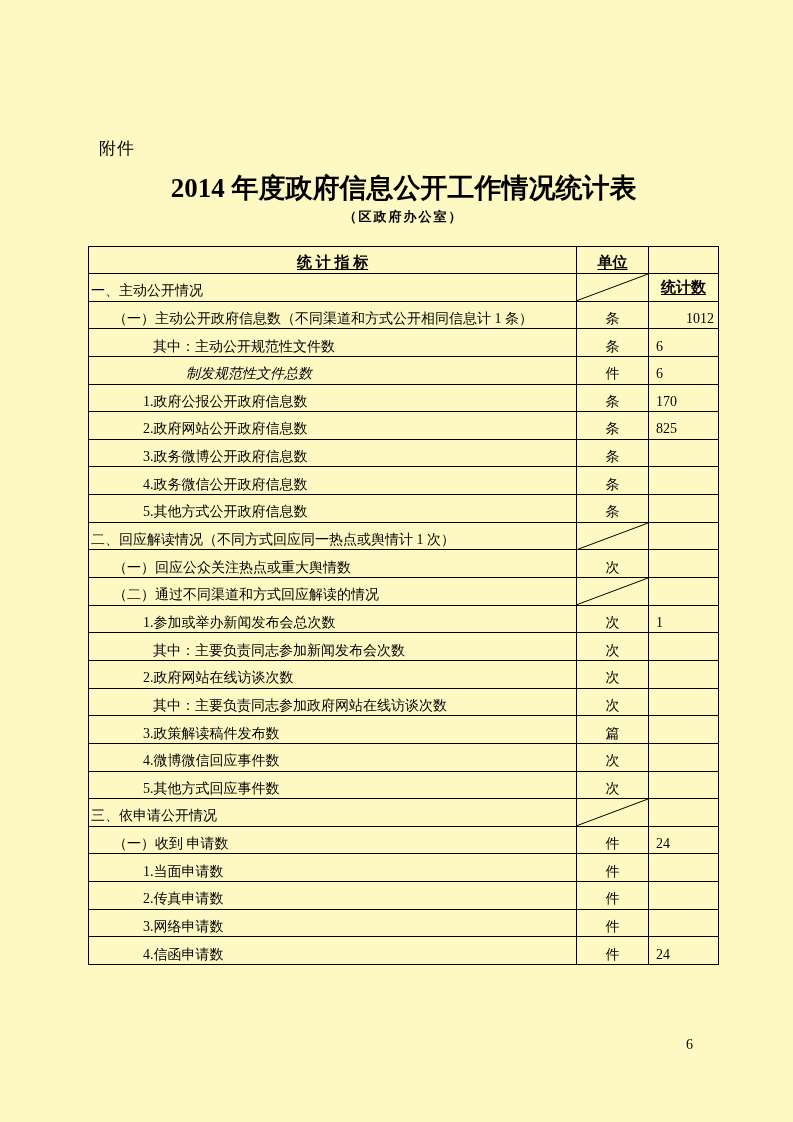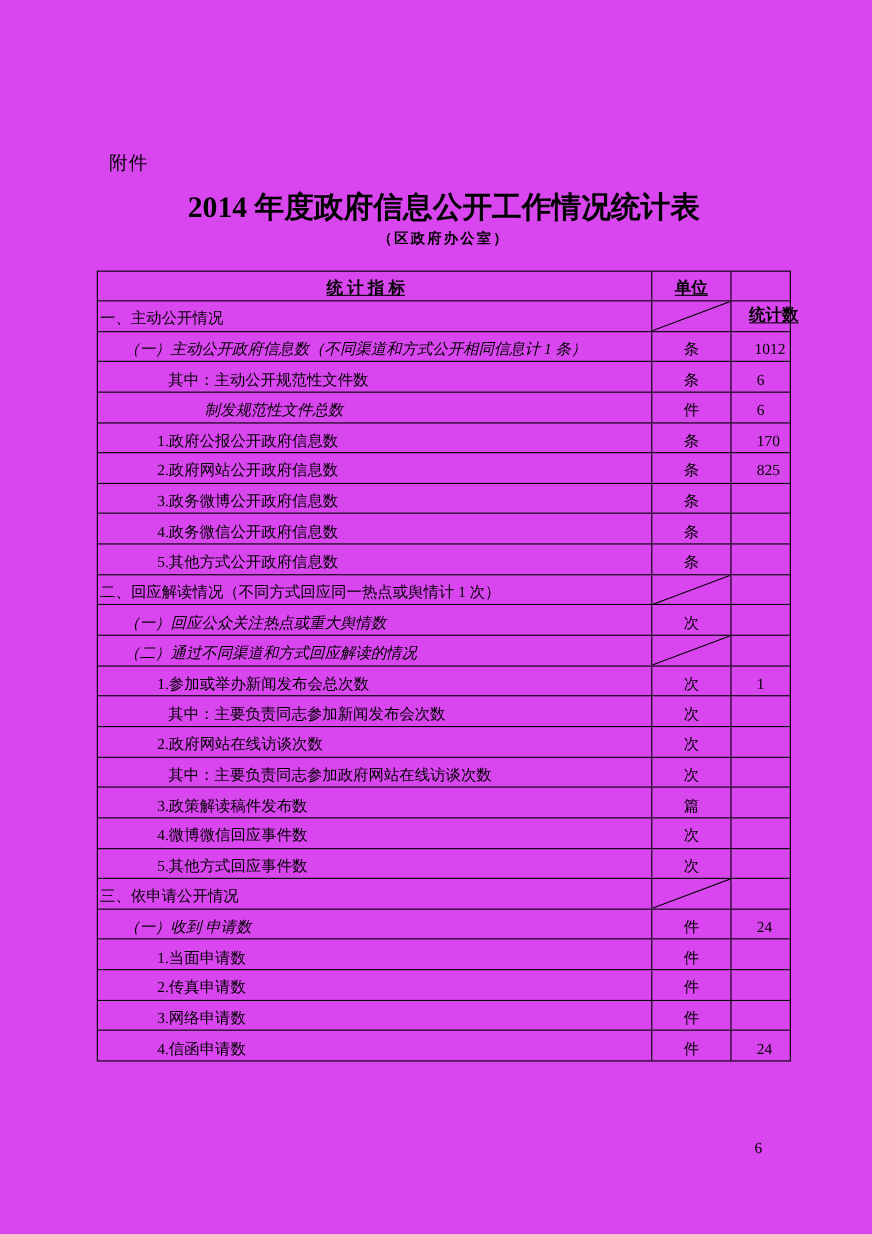--- a/index.html
+++ b/index.html
@@ -1,21 +1,21 @@
 <!DOCTYPE html>
 <html><head>
 <meta charset="utf-8">
 <style>
   * { margin: 0; padding: 0; box-sizing: border-box; }
   html, body { background: #e8e8e8; }
   .page {
     position: relative;
     width: 793px;
     height: 1122px;
-    background: #d946ef;
+    background: #fef9c3;
     margin: 0 auto;
     font-family: "Liberation Serif", "DejaVu Serif", serif;
     color: #000;
     overflow: hidden;
   }
   .attachment {
     position: absolute;
     left: 99px;
     top: 137px;
     font-size: 17px;
@@ -51,21 +51,20 @@
     display: flex;
     flex-direction: column;
     font-size: 14px;
     line-height: 1.1;
   }
   .row {
     display: flex;
     flex: 1 1 0;
     border-bottom: 1px solid #000;
     min-height: 0;
-    gap: 16px;
   }
   .row:last-child { border-bottom: none; }
   .row.header { flex: 0 0 27px; }
   .cell {
     display: flex;
     align-items: flex-end;
     padding-bottom: 2px;
     overflow: visible;
     white-space: nowrap;
   }
@@ -82,21 +81,21 @@
   .header .cell {
     font-weight: bold;
     font-size: 15px;
     justify-content: center;
     text-decoration: underline;
     text-underline-offset: 2px;
     padding-bottom: 3px;
   }
   
   .ind0 { padding-left: 2px; }
-  .ind1 { padding-left: 24px; font-style: italic; }
+  .ind1 { padding-left: 24px; }
   .ind2 { padding-left: 54px; }
   .ind3 { padding-left: 64px; }
   .ind4 { padding-left: 97px; font-style: italic; }
   .diag-svg {
     position: absolute;
     left: 0; top: 0;
     width: 100%; height: 100%;
     display: block;
   }
   .pageno {

